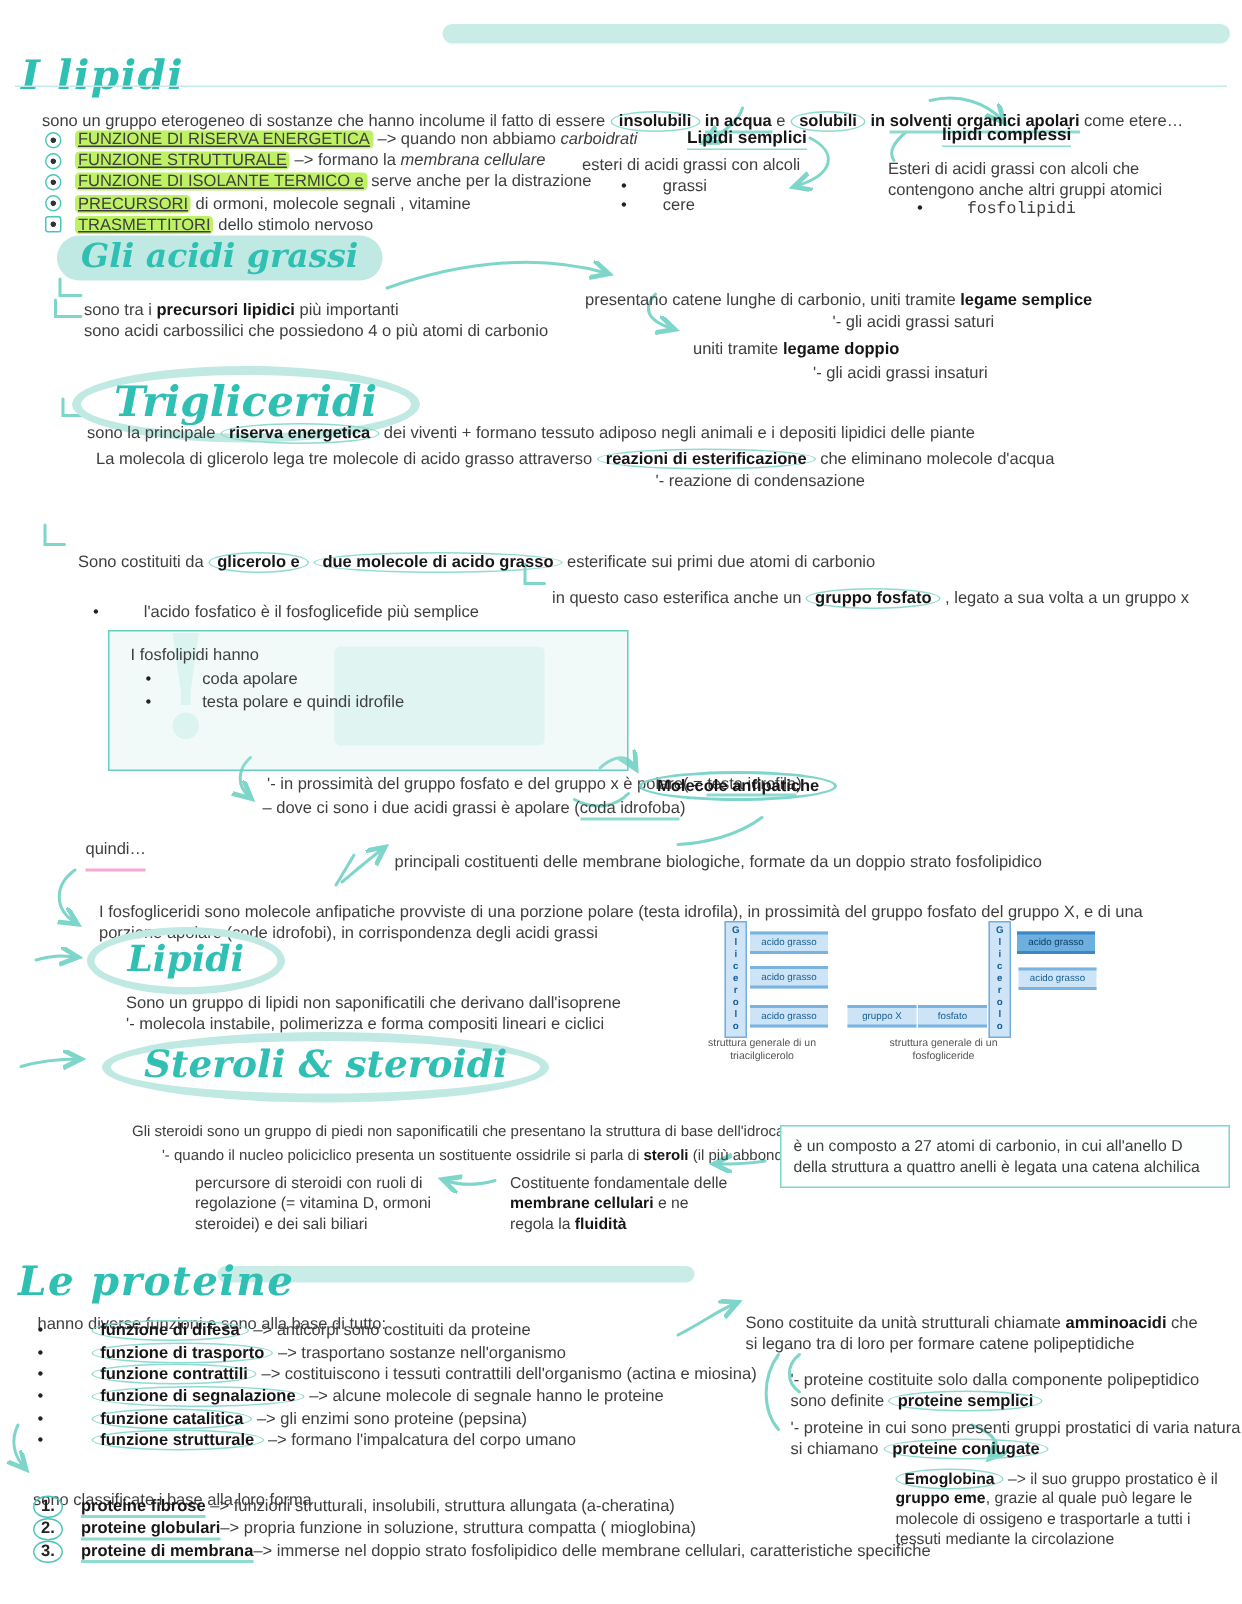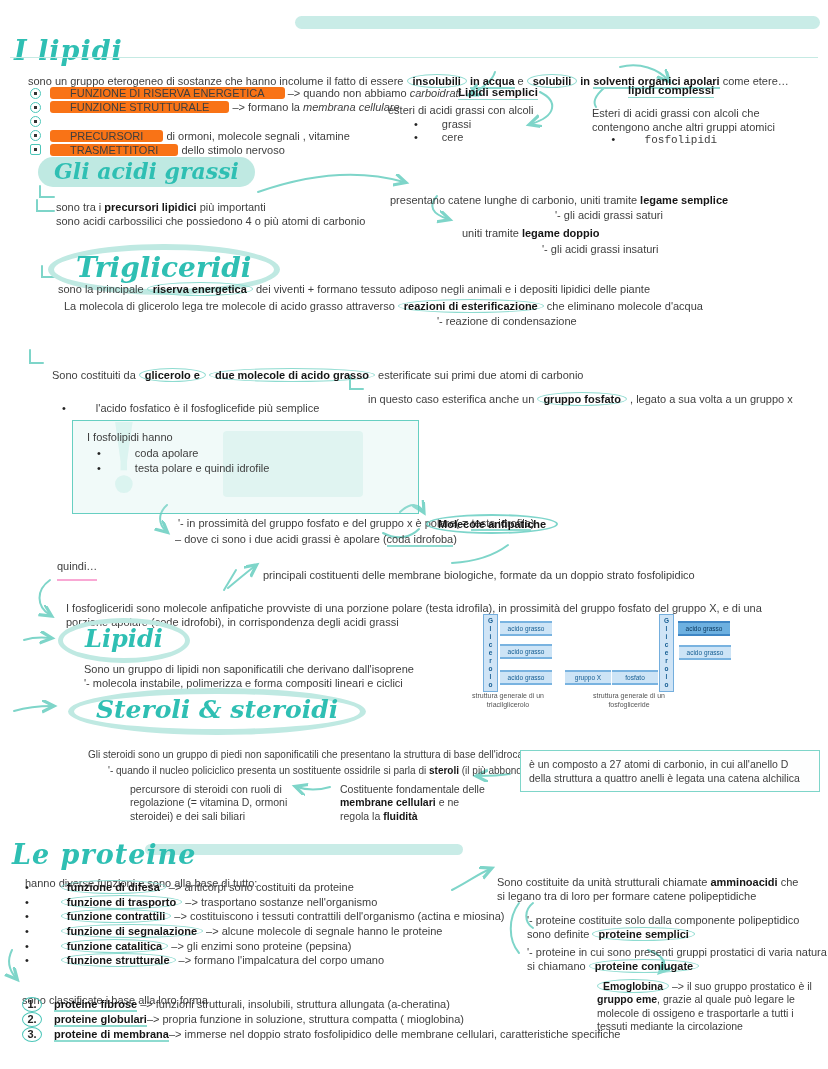--- a/index.html
+++ b/index.html
@@ -17,21 +17,21 @@
   .ellipse{border:6px solid #bfe9e2;border-radius:50%;padding:1px 22px 5px;display:inline-block;}
 
   .topbar{background:#c9ece7;border-radius:7px;}
   .hr{background:#c5eae3;height:1px;}
 
   
   .seg-b{font-weight:bold;color:#161616;}
   .seg-i{font-style:italic;}
   .seg-u{border-bottom:2px solid #8edbd0;}
   .seg-c{border:1.5px solid #8edbd0;border-radius:50%;padding:0 5px;font-weight:bold;color:#161616;}
-  .seg-h{background:#f97316;padding:0 20px;border-radius:3px;}
+  .seg-h{background:#bef264;padding:0 2px;border-radius:3px;text-decoration:underline;}
 
   .fn-row{display:flex;align-items:center;height:14.2px;white-space:nowrap;}
   .bullet-circle,.bullet-square{flex:0 0 auto;width:9px;height:9px;border:1.5px solid #4cc6b9;margin-right:9px;
       background:radial-gradient(circle,#333 0 1.6px,transparent 2px);}
   .bullet-circle{border-radius:50%;}
   .bullet-square{border-radius:2px;}
   .dot{font-size:11px;margin-right:10px;color:#222;}
 
   .subhead{font-weight:bold;color:#161616;border-bottom:1.5px solid #8edbd0;padding-bottom:1px;font-size:11.5px;}
 
@@ -111,20 +111,21 @@
     <div class="fn-row">
         <span class="bullet-circle"></span>
         <span><span class="seg-h">FUNZIONE DI RISERVA ENERGETICA</span><span> –&gt; quando non abbiamo </span><span class="seg-i">carboidrati</span></span>
       </div>
     <div class="fn-row">
         <span class="bullet-circle"></span>
         <span><span class="seg-h">FUNZIONE STRUTTURALE</span><span> –&gt; formano la </span><span class="seg-i">membrana cellulare</span></span>
       </div>
     <div class="fn-row">
         <span class="bullet-circle"></span>
+        <span><span class="seg-h">FUNZIONE DI ISOLANTE TERMICO e</span><span> serve anche per la distrazione</span></span>
       </div>
     <div class="fn-row">
         <span class="bullet-circle"></span>
         <span><span class="seg-h">PRECURSORI</span><span> di ormoni, molecole segnali , vitamine</span></span>
       </div>
     <div class="fn-row">
         <span class="bullet-square"></span>
         <span><span class="seg-h">TRASMETTITORI</span><span> dello stimolo nervoso</span></span>
       </div>
   </div>

